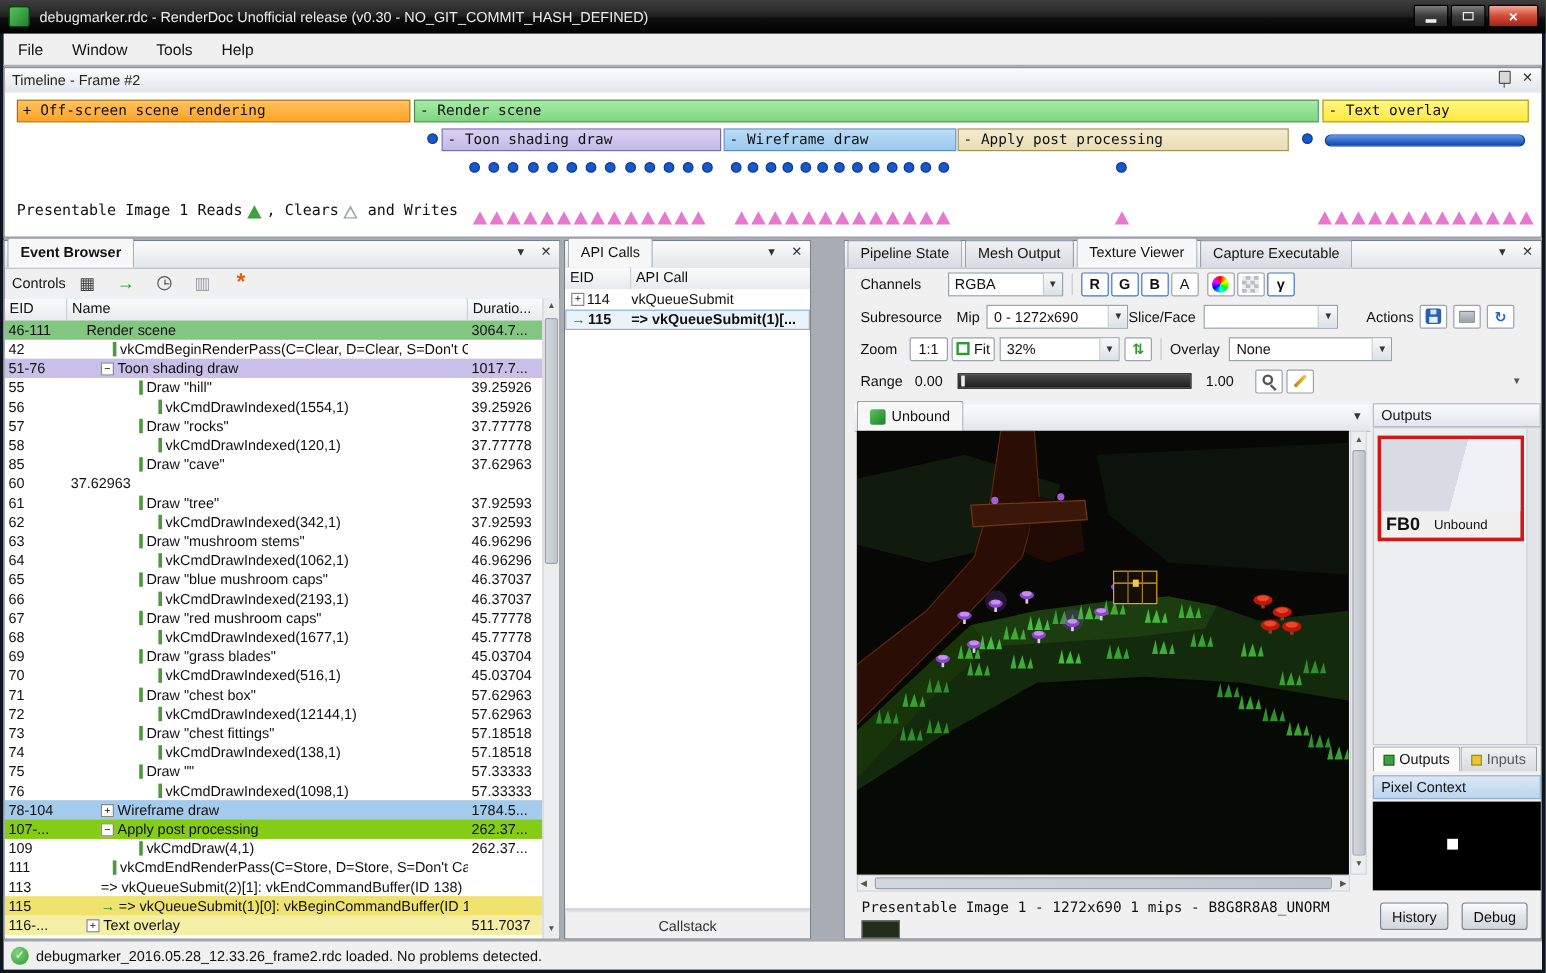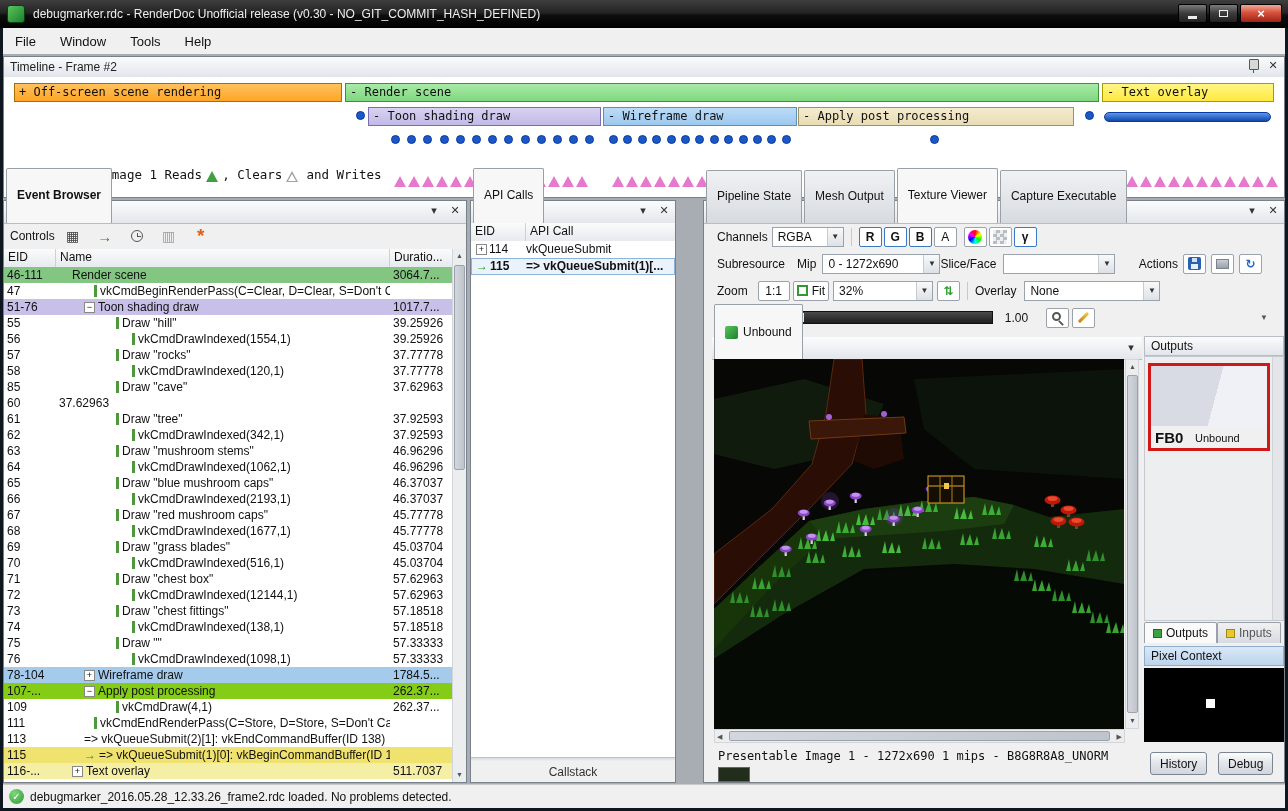--- a/index.html
+++ b/index.html
@@ -30,21 +30,21 @@
   .panel{position:absolute;background:#F0F0F0;border:1px solid #788089;box-sizing:border-box}
   .ptitle{height:20px;background:linear-gradient(#FAFBFC,#E2E6EB);border-bottom:1px solid #C2C7CD;
     display:flex;align-items:center;padding:0 6px;font-size:12px;color:#222;position:relative}
   .pbtns{position:absolute;right:4px;top:2px;display:flex;gap:7px;align-items:center}
   .pbtn{width:14px;height:14px;line-height:13px;text-align:center;font-size:11px;color:#333}
   .pin{width:8px;height:9px;border:1px solid #555;background:#D8D8D8;border-radius:1px;position:relative;margin-top:-3px}
   .pin::after{content:"";position:absolute;left:3px;top:9px;width:1px;height:4px;background:#555}
 
   .tabstrip{height:22px;background:linear-gradient(#FBFCFD,#E3E6EA);border-bottom:1px solid #B8BDC4;
     display:flex;align-items:flex-end;position:relative}
-  .tab{height:20px;line-height:19px;padding:16px 10px;border:1px solid #9AA0A8;border-bottom:none;margin-left:2px;
+  .tab{height:20px;line-height:19px;padding:1px 10px;border:1px solid #9AA0A8;border-bottom:none;margin-left:2px;
     border-radius:2px 2px 0 0;background:linear-gradient(#F0F1F3,#D7DBE0);font-size:12px;white-space:nowrap}
   .tab.active{background:#F7F7F7;height:22px;line-height:21px}
 
   
   #timeline-content{position:absolute;left:0;top:20px;right:0;bottom:0;background:#FFF}
   .tl-bar{position:absolute;height:19px;line-height:17px;border:1px solid #888;padding:0 4px;box-sizing:border-box;
     font-family:"DejaVu Sans Mono","Liberation Mono",monospace;font-size:12px;overflow:hidden;white-space:nowrap}
   .b-off{background:linear-gradient(#FFC25E,#FFA426);border-color:#A87000}
   .b-scene{background:linear-gradient(#A8EBA8,#7FD67F);border-color:#3F8F3F}
   .b-text{background:linear-gradient(#FFF685,#FFE93E);border-color:#A89A00}
@@ -287,21 +287,21 @@
       <div class="erow sel-green" style="--pad: 16px;">
         <span class="c-eid">46-111</span>
         <span class="c-name">
 
           <span>Render scene</span>
         </span>
         <span class="c-dur">3064.7...</span>
       </div>
 
       <div class="erow has-bar" style="--pad: 38px;">
-        <span class="c-eid">47</span>
+        <span class="c-eid">42</span>
         <span class="c-name">
           <span class="bar"></span>
 
           <span>vkCmdBeginRenderPass(C=Clear, D=Clear, S=Don't Care)</span>
         </span>
         <span class="c-dur"></span>
       </div>
 
       <div class="erow sel-purple" style="--pad: 28px;">
         <span class="c-eid">51-76</span>
@@ -654,21 +654,21 @@
       <span class="tab">Capture Executable</span>
     <span class="pbtns" style="top:3px">
       <span class="pbtn">▾</span>
       <span class="pbtn">✕</span>
     </span>
   </div>
 
   <div style="position:absolute;left:0;top:22px;right:0">
     <div class="trow">
       <span class="tlabel">Channels</span>
-      <span class="combo" style="width:72px;margin-left:4px">
+      <span class="combo" style="width:96px;margin-left:22px">
         <span class="cv">RGBA</span>
           <span class="ca">▼</span>
       </span>
       <span class="vsep"></span>
       <span style="display:inline-flex;gap:2px">
         <span class="tbtn chan-on">R</span>
           <span class="tbtn chan-on">G</span>
           <span class="tbtn chan-on">B</span>
           <span class="tbtn">A</span>
       </span>

